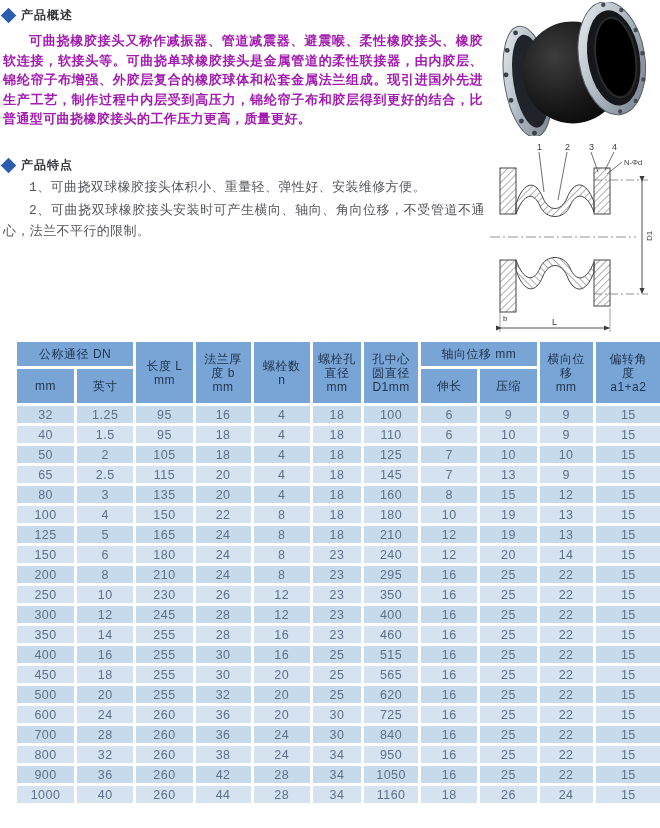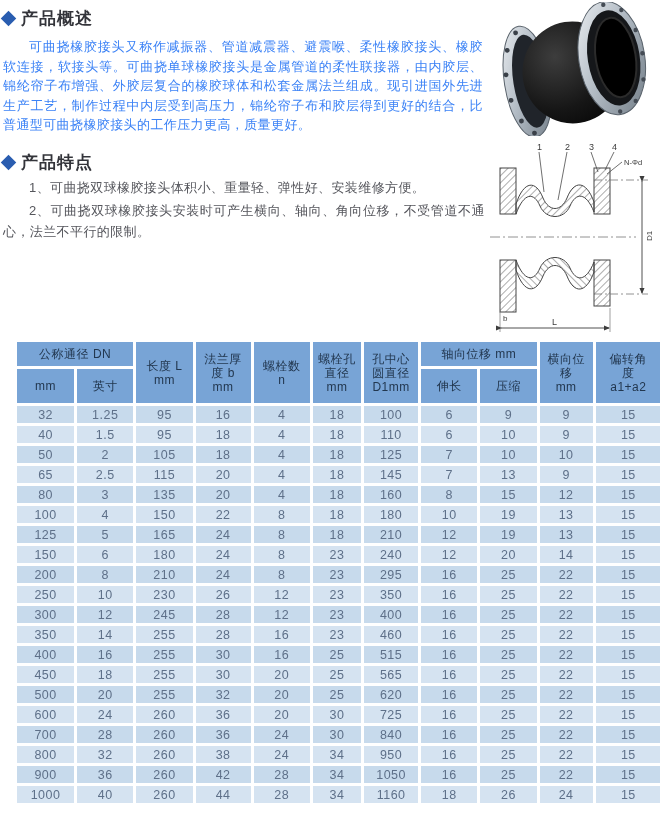--- a/index.html
+++ b/index.html
@@ -7,39 +7,39 @@
     font-family:"Liberation Sans","DejaVu Sans",sans-serif;
     width:660px;height:828px;position:relative;overflow:hidden;
     color:#55565c;
   }
   .page{position:relative;width:660px;height:828px;background:#fff;}
 
   
   .sec-head{
     display:flex;align-items:center;gap:7px;
     margin:0 0 0 3px;padding-top:7px;
-    font-size:17px;font-weight:bold;color:#33343a;letter-spacing:1px;
+    font-size:12px;font-weight:bold;color:#33343a;letter-spacing:1px;
   }
   .diamond{
     width:11px;height:11px;background:#2a5db0;transform:rotate(45deg);
     display:inline-block;flex:0 0 auto;
   }
 
   
   .overview-body{
     width:480px;margin:7px 0 0 3px;
     font-size:13px;line-height:19.5px;letter-spacing:.4px;
-    text-align:justify;text-indent:2em;color:#3b82f6;
+    text-align:justify;text-indent:2em;color:#a21caf;font-weight:bold;
   }
 
   
   .features-list{width:482px;margin:4px 0 0 3px;}
   .features-list p{
     margin:0 0 3px 0;font-size:13px;line-height:20.5px;letter-spacing:.4px;
-    text-align:justify;text-indent:2em;color:#55565c;
+    text-align:justify;text-indent:2em;color:#55565c;font-family:Liberation Mono, monospace;
   }
 
   
   .photo{position:absolute;left:492px;top:2px;width:166px;height:134px;}
   
   .drawing{position:absolute;left:486px;top:140px;width:174px;height:198px;}
   .drawing text{font-family:"Liberation Sans","DejaVu Sans",sans-serif;fill:#3c3c3c;}
 
   
   .specs-wrap{position:absolute;left:14px;top:339px;width:650px;}
@@ -103,21 +103,21 @@
       <circle cx="121" cy="8" r="2.2" fill="#454c55"></circle>
       <circle cx="138" cy="16" r="2.2" fill="#454c55"></circle>
       <circle cx="149" cy="38" r="2.2" fill="#454c55"></circle>
       <circle cx="152" cy="62" r="2.2" fill="#454c55"></circle>
       <circle cx="149" cy="88" r="2.2" fill="#454c55"></circle>
       <circle cx="138" cy="108" r="2.2" fill="#454c55"></circle>
       <circle cx="121" cy="116" r="2.2" fill="#454c55"></circle>
     </g>
   </svg>
 
-  <h2 class="sec-head" style="margin-top:9px;">
+  <h2 class="sec-head" style="margin-top:21px;">
     <span class="diamond"></span>
     <span>产品特点</span>
   </h2>
   <div class="features-list">
     <p>1、可曲挠双球橡胶接头体积小、重量轻、弹性好、安装维修方便。</p>
     <p>2、可曲挠双球橡胶接头安装时可产生横向、轴向、角向位移，不受管道不通心，法兰不平行的限制。</p>
   </div>
 
   <svg class="drawing" viewBox="0 0 174 198" xmlns="http://www.w3.org/2000/svg">
     <defs>

